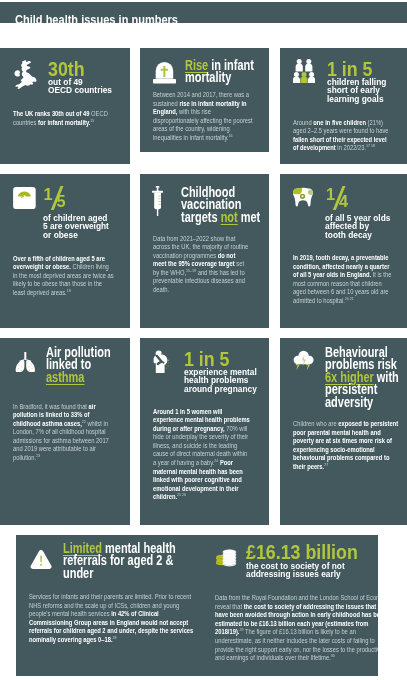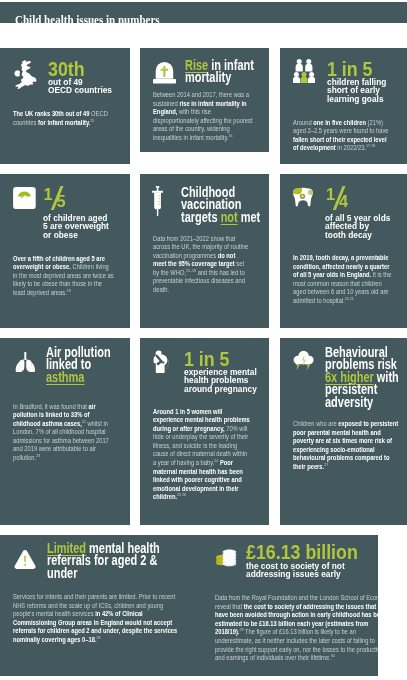--- a/index.html
+++ b/index.html
@@ -4,21 +4,21 @@
 <style>
   html,body{margin:0;padding:0;}
   body{
     width:407px;height:680px;overflow:hidden;
     background:#ffffff;
     font-family:"Liberation Sans",sans-serif;
     -webkit-font-smoothing:antialiased;
   }
   .page{position:relative;width:407px;height:680px;background:#fff;}
   .panel{background:#44595e;}
-  .header{position:absolute;left:0;top:2px;width:407px;height:21px;font-family:Liberation Serif, serif;}
+  .header{position:absolute;left:0;top:2px;width:407px;height:21px;}
   .header-title{
     position:absolute;left:15px;top:10.5px;width:330px;
     color:#ffffff;font-size:12.4px;font-weight:bold;line-height:1.2;
     transform:scaleX(0.89);transform-origin:left top;
   }
   .grid{position:absolute;left:0;top:0;width:407px;height:680px;}
   .card{background:#44595e;position:absolute;box-sizing:border-box;overflow:hidden;}
   .ico{position:absolute;display:block;}
   .big,.sub,.hdg,.body,.frac{position:absolute;transform-origin:left top;}
   .big{color:#b0c63c;font-weight:bold;font-size:20px;line-height:1;white-space:nowrap;}
@@ -194,21 +194,21 @@
               <circle cx="53" cy="30" r="26"></circle>
               <circle cx="24" cy="50" r="21"></circle>
               <circle cx="82" cy="50" r="21"></circle>
               <rect x="21" y="50" width="64" height="21" rx="10"></rect>
             </g>
             <path fill="#ccd792" d="M57 22 44 52h10l-5 28 17-32H55z"></path>
           </svg></span>
   <div class="hdg" style="left:45.1px;top:9.0px;width:103.14px;transform:scaleX(0.795)">Behavioural problems risk <u>6x higher</u> with persistent adversity</div>
   <div class="body" style="left:13.7px;top:82.0px;width:119.10px;transform:scaleX(0.89)">Children who are <b>exposed to persistent poor parental mental health and poverty are at six times more risk of experiencing socio-emotional behavioural problems compared to their peers.</b><sup>27</sup></div>
 </div>
-<div class="card" style="left:0.0px;top:535.0px;width:228px;height:141.0px">
+<div class="card" style="left:16px;top:535.0px;width:228px;height:141.0px">
   <span class="ico" style="left:13.8px;top:13.7px"><svg width="22.1" height="20.4" viewBox="0 0 111 102">
             <path fill="#ffffff" d="M45.9 10.2a11 11 0 0 1 19.2 0l42 73.4A11 11 0 0 1 97.5 100h-84a11 11 0 0 1-9.6-16.4z"></path>
             <g fill="#b0bd23">
               <path d="M51.2 33.5h8.6l-1.4 33h-5.8z"></path>
               <circle cx="55.5" cy="79" r="4.6"></circle>
             </g>
           </svg></span>
   <div class="hdg" style="left:47.0px;top:8.0px;width:178.62px;transform:scaleX(0.795)"><u>Limited</u> mental health referrals for aged 2 &amp; under</div>
   <div class="body" style="left:13.1px;top:58.0px;width:186.52px;transform:scaleX(0.89)">Services for infants and their parents are limited. Prior to recent NHS reforms and the scale up of ICSs, children and young people's mental health services <b>in 42% of Clinical Commissioning Group areas in England would not accept referrals for children aged 2 and under, despite the services nominally covering ages 0–18.</b><sup>28</sup></div>
 </div>

